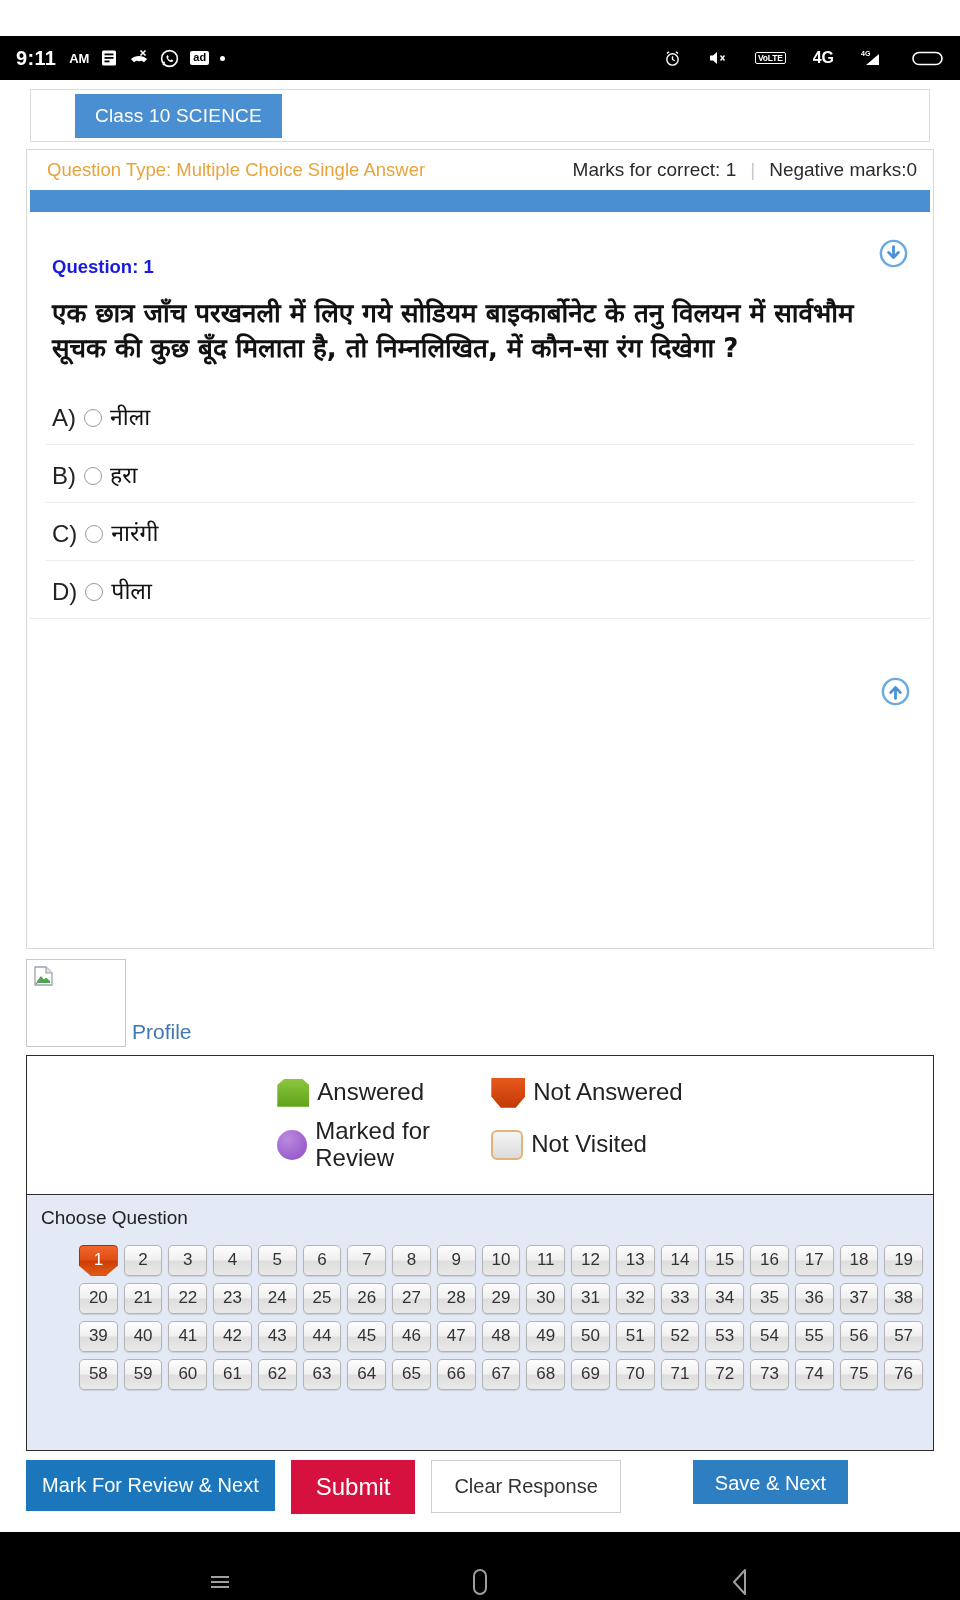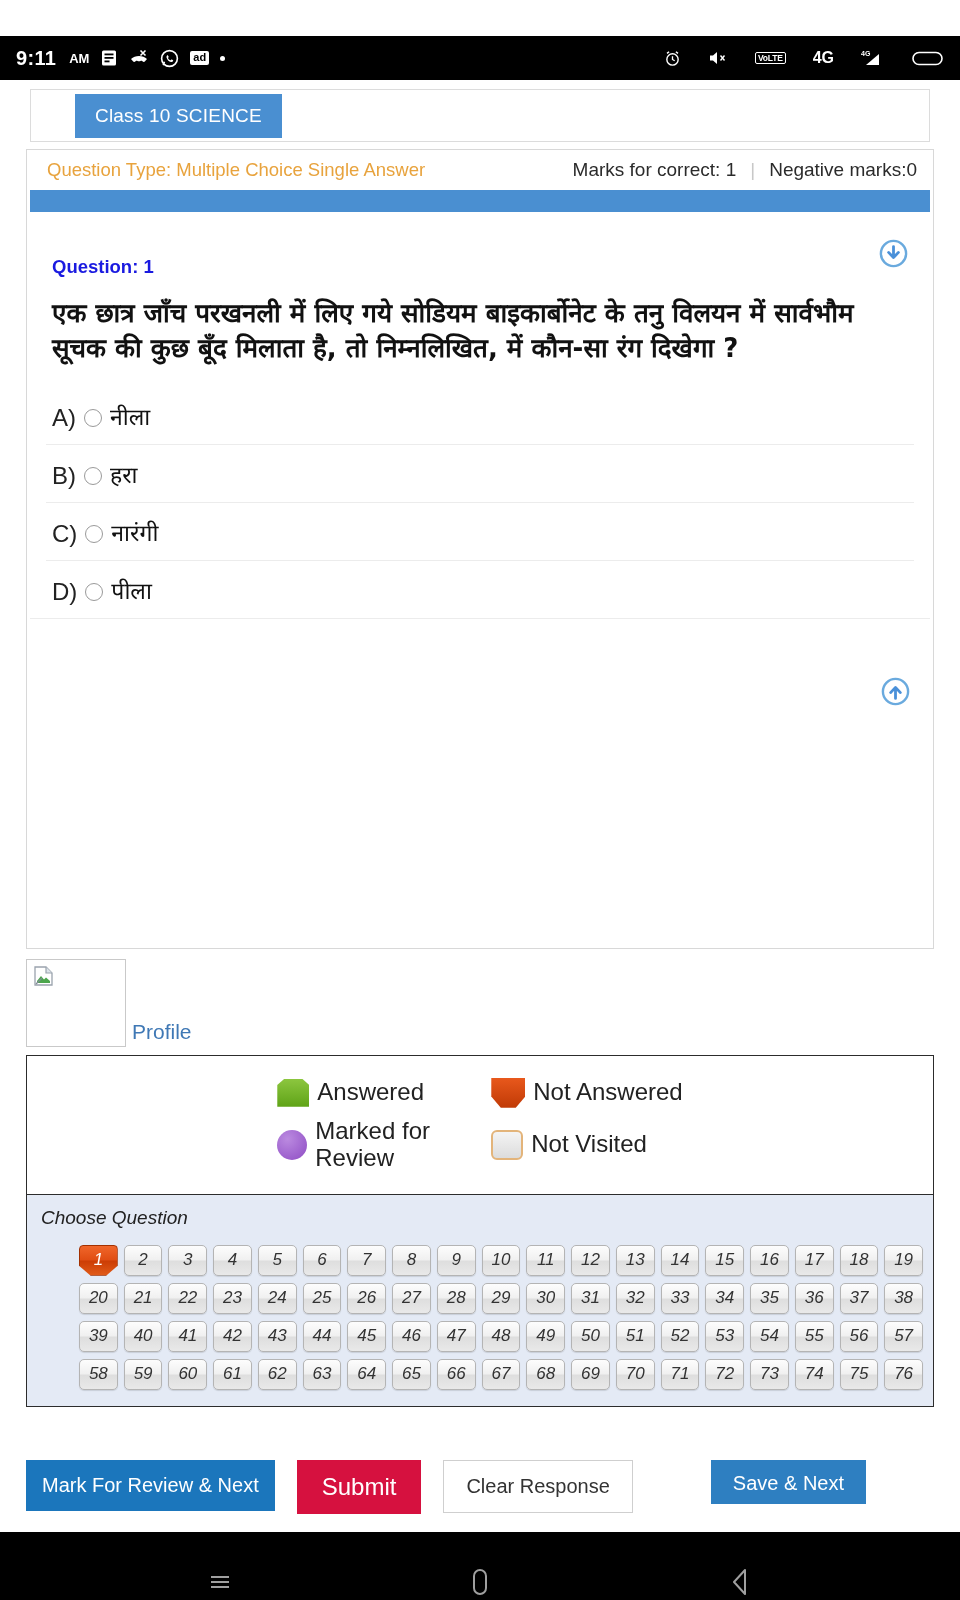--- a/index.html
+++ b/index.html
@@ -129,21 +129,21 @@
   }
   .sh-notvis {
     width: 32px; height: 30px; border-radius: 6px;
     border: 2px solid #e3b47a; background: linear-gradient(#f4f4f4,#dcdcdc);
     flex: none;
   }
 
   
   .palette {
     margin: 0 26px; border: 1px solid #2c2c2c; border-top: none;
-    background: #e4eaf5; height: 212px; overflow: hidden; position: relative; font-style: italic;
+    background: #e4eaf5; height: 256px; overflow: hidden; position: relative;
   }
   .palette-title { font-size: 19px; color: #222; padding: 12px 0 0 14px; }
   .qgrid {
     display: grid; grid-template-columns: repeat(19, 1fr);
     gap: 7px 6px; padding: 16px 10px 0 52px;
   }
   .qbtn {
     height: 31px; border-radius: 5px; display: flex; align-items: center;
     justify-content: center; font-size: 17px; color: #333;
     border: 1px solid #b4b4b4; background: linear-gradient(#fdfdfd 0%, #f0f0f0 48%, #dedede 52%, #e9e9e9 100%);
@@ -152,21 +152,21 @@
   .qbtn.current {
     color: #fff; border: 1px solid #a33000;
     background: linear-gradient(#f0662a 0%, #e04d13 48%, #cc3d05 52%, #e05a18 100%);
     clip-path: polygon(0 0, 100% 0, 100% 68%, 70% 100%, 30% 100%, 0 68%);
     border-radius: 4px;
   }
 
   
   .actions {
     position: absolute; left: 0; bottom: 18px; width: 960px;
-    display: flex; align-items: flex-start; padding-left: 26px; gap: 16px;
+    display: flex; align-items: flex-start; padding-left: 26px; gap: 10px;
   }
   .btn { font-size: 20px; cursor: pointer; white-space: nowrap; }
   .btn-mark {
     background: #1b76bc; color: #fff; padding: 14px 16px; border: none;
   }
   .btn-clear {
     background: #fff; color: #333; padding: 14px 22px;
     border: 1px solid #cfcfcf; margin-left: 6px;
   }
   .btn-submit {

